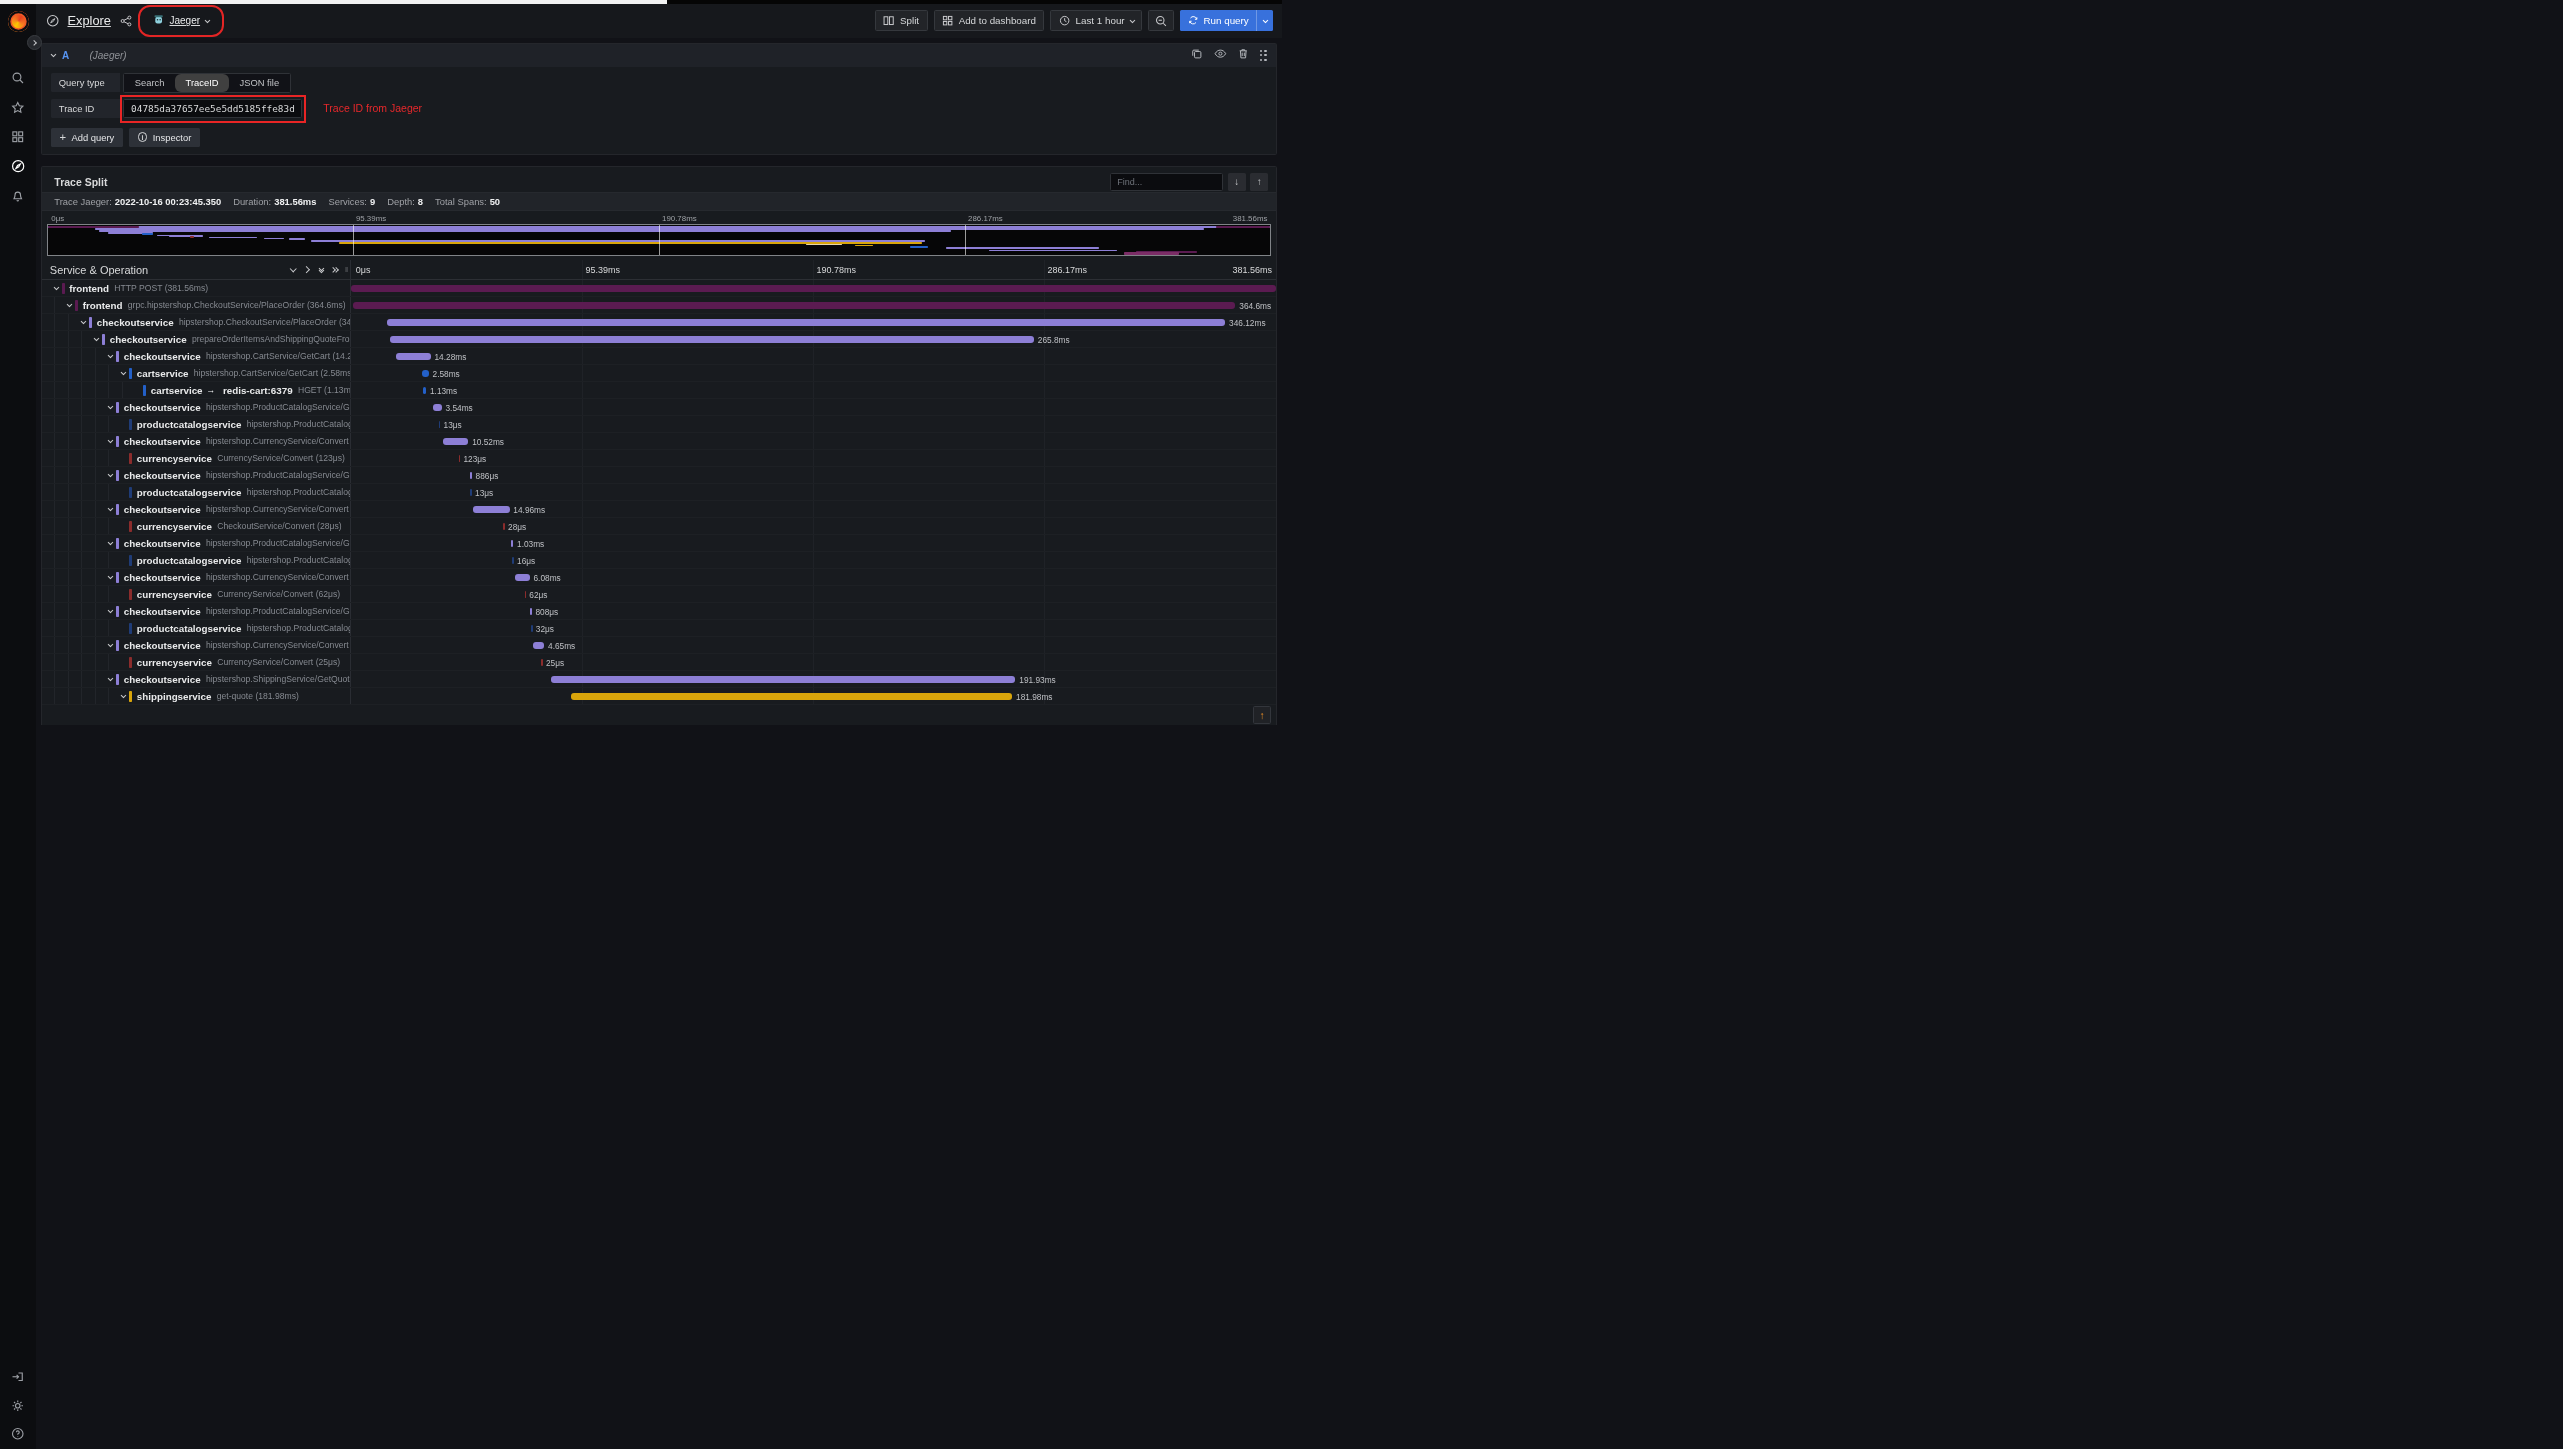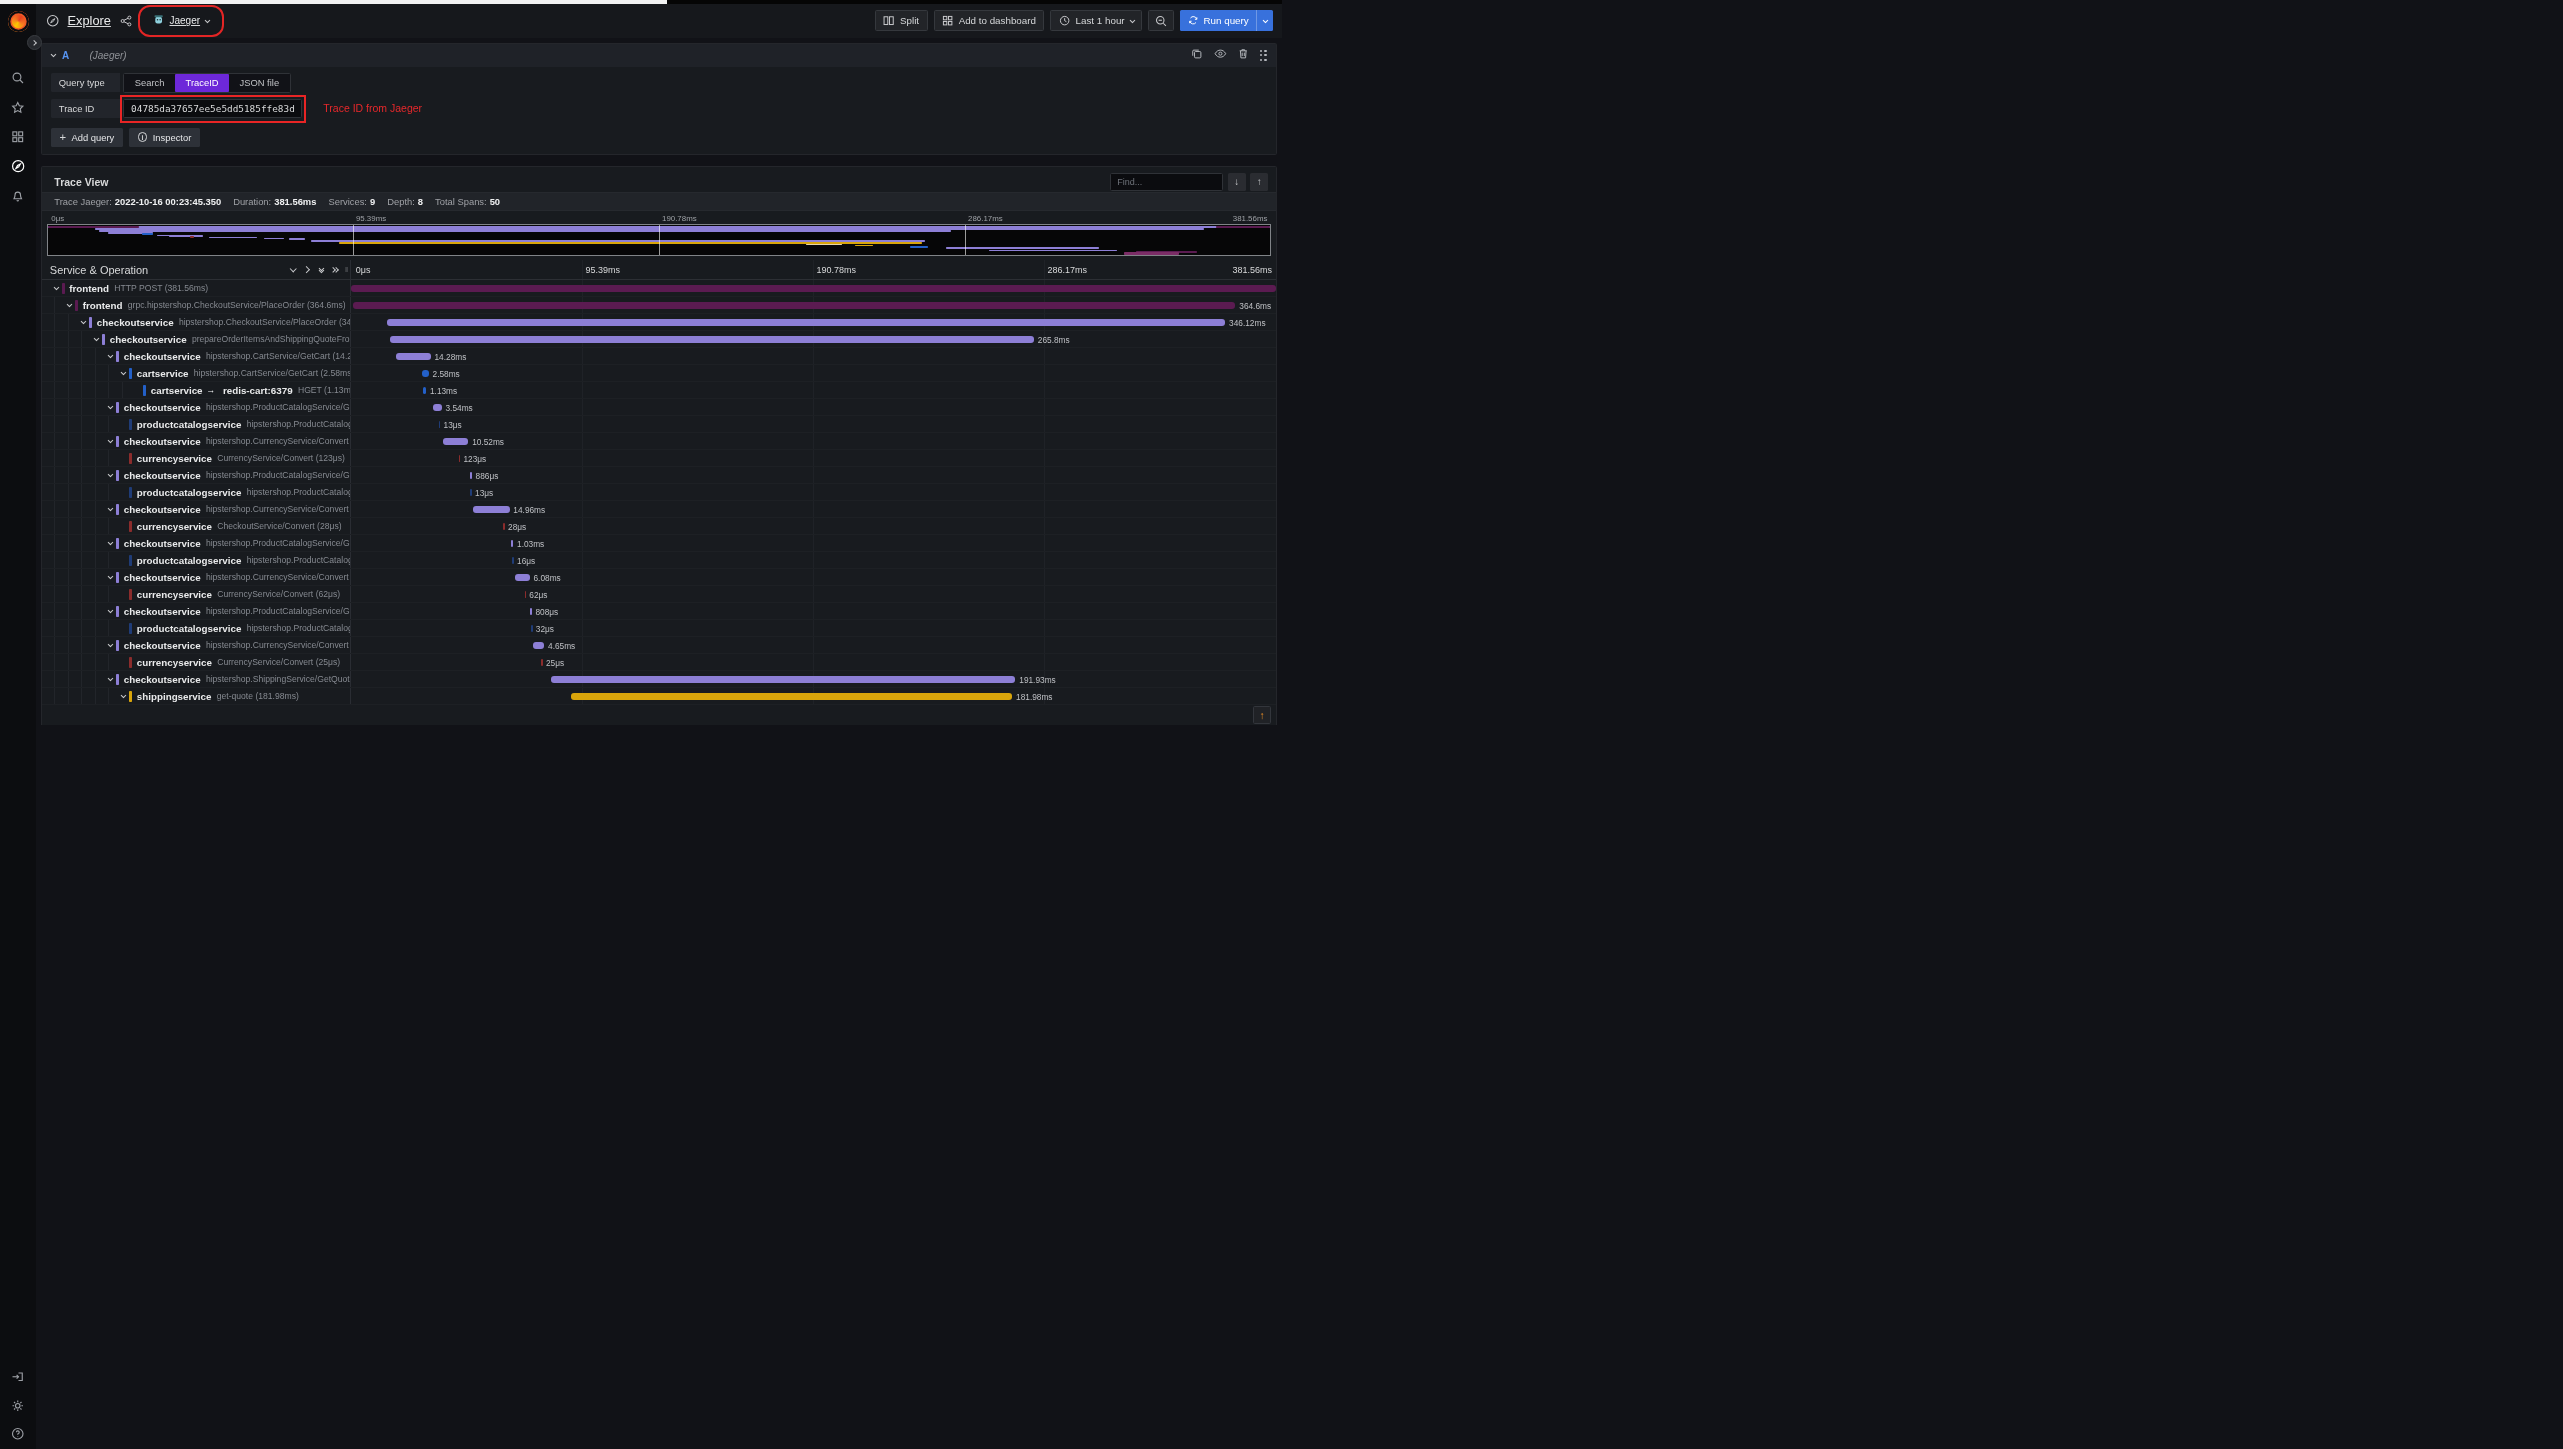--- a/index.html
+++ b/index.html
@@ -59,21 +59,21 @@
   .qp-icons { margin-left:auto; display:flex; align-items:center; gap:11.3px; }
   .qp-icons svg { stroke:#b4b7bc; fill:none; stroke-width:1.4; }
   .grip { display:grid; grid-template-columns:2.3px 2.3px; gap:2.3px; }
   .grip i { width:2.3px; height:2.3px; border-radius:50%; background:#b4b7bc; }
   .qp-body { padding:6px 9px 7.5px; }
   .q-row { display:flex; align-items:flex-start; margin-top:6px; }
   .q-label { background:#22252b; color:#d8d9da; font-size:9.4px; font-weight:500; display:flex; align-items:center;
     padding:0 7.5px; width:69px; height:19.5px; border-radius:1.5px 0 0 1.5px; }
   .radio-group { display:flex; border:0.8px solid #2f3237; border-radius:1.5px; margin-left:3px; background:#111217; }
   .radio-opt { padding:0 10.5px; height:18px; display:flex; align-items:center; font-size:9.4px; color:#c0c2c5; }
-  .radio-opt.active { background:#6d28d9; color:#fff; border-radius:1px; font-weight:500; }
+  .radio-opt.active { background:#404040; color:#fff; border-radius:6px; font-weight:500; }
   .traceid-wrap { position:relative; margin-left:3px; }
   .traceid-input { width:179px; height:19.5px; background:#0b0c0f; border:0.8px solid #2f3237; border-radius:1.5px;
     color:#d8d9da; font-family:"DejaVu Sans Mono", monospace; font-size:9.4px; padding:0 6.8px; }
   .red-box { position:absolute; inset:-3.8px -3.8px -5.3px -3.8px; border:2.3px solid #e82525; }
   .red-note { color:#e8282b; font-size:10.5px; margin-left:21px; align-self:center; }
   .btn-row { display:flex; gap:6.8px; margin-top:9.8px; }
   .sec-btn { height:19px; display:flex; align-items:center; gap:5.3px; padding:0 8.3px; background:#2d3138;
     border-radius:1.5px; font-size:9.4px; font-weight:500; color:#e6e7e9; }
   .plus { font-size:11.3px; font-weight:400; color:#d5d7d9; }
   .info-i { width:9.8px; height:9.8px; border:1px solid #d5d7d9; border-radius:50%; font-size:6.8px; display:flex;
@@ -338,21 +338,21 @@
         <div class="sec-btn">
           <span class="info-i">i</span>
           <span>Inspector</span>
         </div>
       </div>
     </div>
   </div>
 
   <div class="panel trace-panel">
     <div class="trace-head">
-      <span class="title">Trace View</span>
+      <span class="title">Trace Split</span>
       <div class="find-group">
         <input class="find-input" placeholder="Find..." style="">
         <div class="arrow-btn">↓</div>
         <div class="arrow-btn">↑</div>
       </div>
     </div>
     <div class="meta-bar" id="meta-bar">
         <span class="meta-item"><span class="ml">Trace Jaeger:</span><span class="mv">2022-10-16 00:23:45.350</span></span>
         <span class="meta-item"><span class="ml">Duration:</span><span class="mv">381.56ms</span></span>
         <span class="meta-item"><span class="ml">Services:</span><span class="mv">9</span></span>

